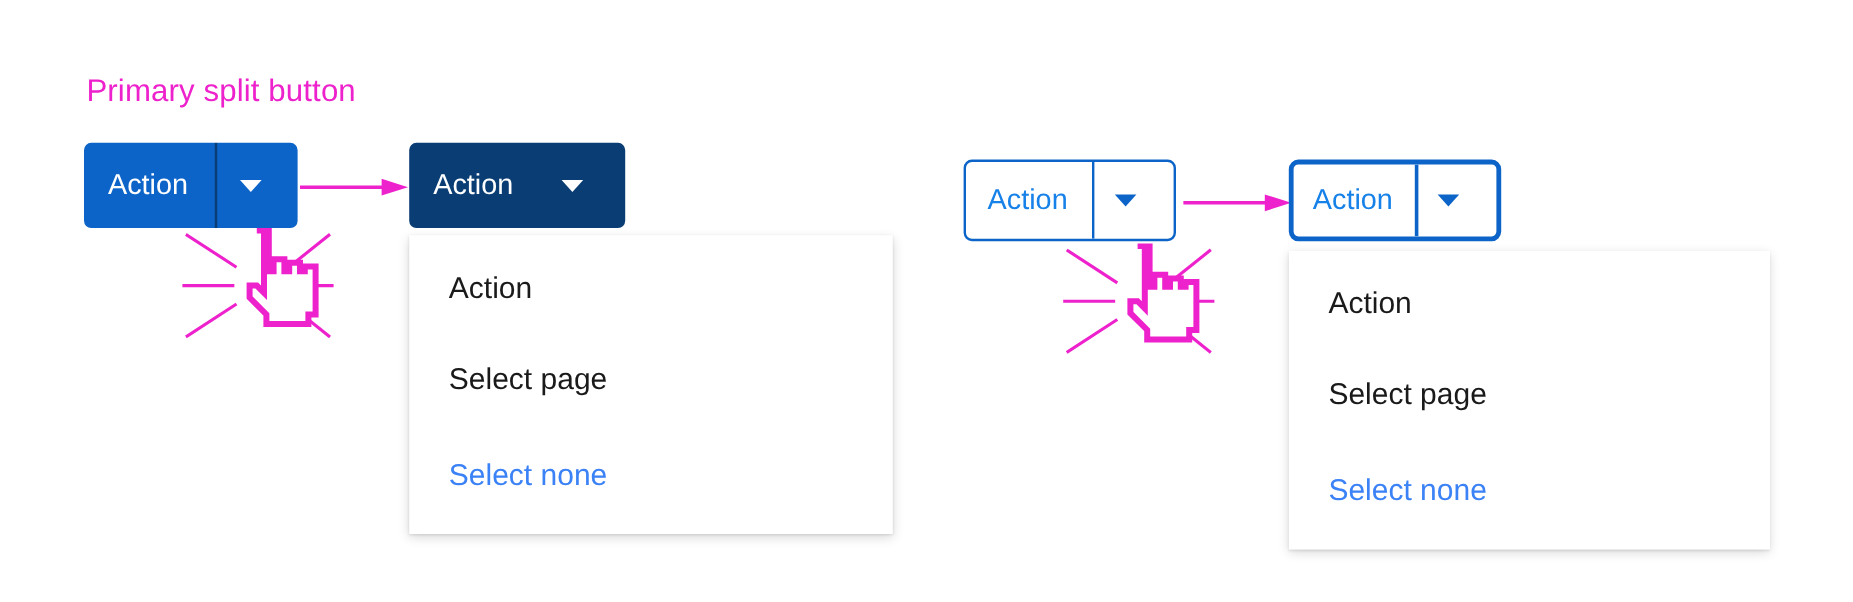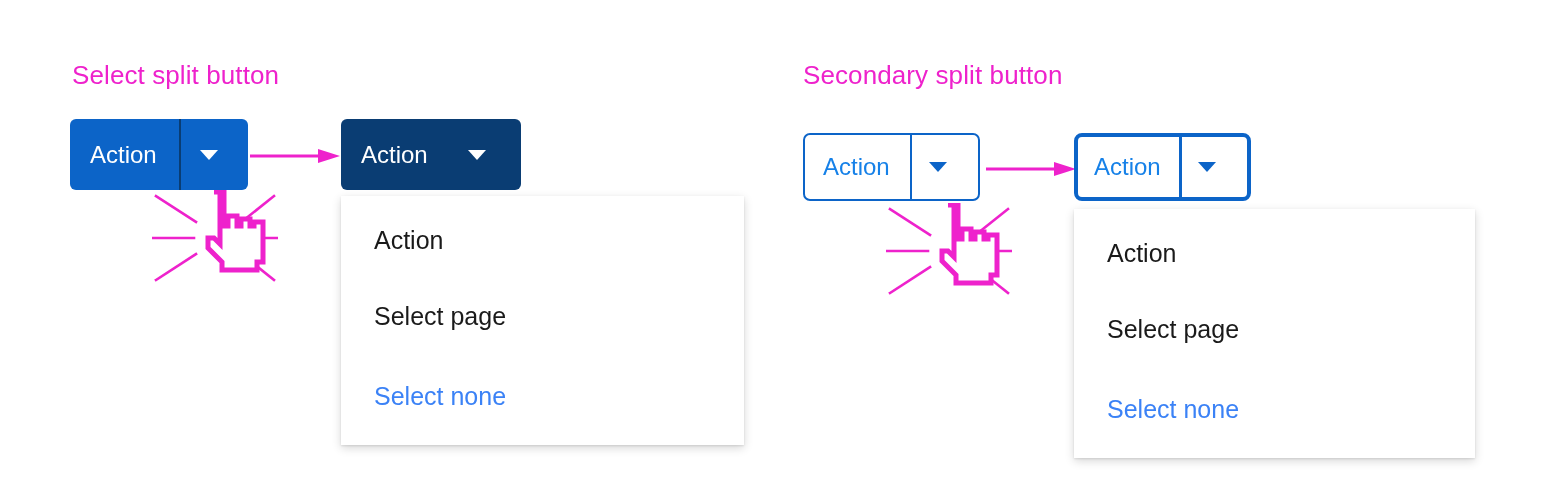--- a/index.html
+++ b/index.html
@@ -132,21 +132,21 @@
   }
   .menu-item.disabled { color: #3b82f6; }
   #menu-primary .menu-item:first-child   { padding-top: 8px; }
   #menu-secondary .menu-item:first-child { padding-top: 8px; }
 </style>
 </head>
 <body>
 
 <div class="stage">
 
-  <div class="section-title" id="title-primary">Select split button</div>
+  <div class="section-title" id="title-primary">Primary split button</div>
 
   <div class="split-btn" id="btn-primary-default">
     <div class="label-part">Action</div>
     <div class="divider"></div>
     <div class="caret-part">
       <span class="caret"></span>
     </div>
   </div>
 
   <div class="arrow" id="arrow-primary">
@@ -176,21 +176,20 @@
       <path d="M62 2 h10 v34 h4 v-10 h9 v10 h4 v-7 h9 v7 h4 v-4 h9 v40 h-6 v8 h-35 v-8 l-14 -14 v-10 h6 l6 6 v-52 z" fill="#ffffff" stroke="#ee22cc" stroke-width="5" stroke-linejoin="miter"></path>
     </svg>
   </div>
 
   <div class="menu" id="menu-primary">
     <div class="menu-item">Action</div>
     <div class="menu-item">Select page</div>
     <div class="menu-item disabled">Select none</div>
   </div>
 
-  <div class="section-title" id="title-secondary">Secondary split button</div>
 
   <div class="split-btn" id="btn-secondary-default">
     <div class="label-part">Action</div>
     <div class="divider"></div>
     <div class="caret-part">
       <span class="caret"></span>
     </div>
   </div>
 
   <div class="arrow" id="arrow-secondary">

